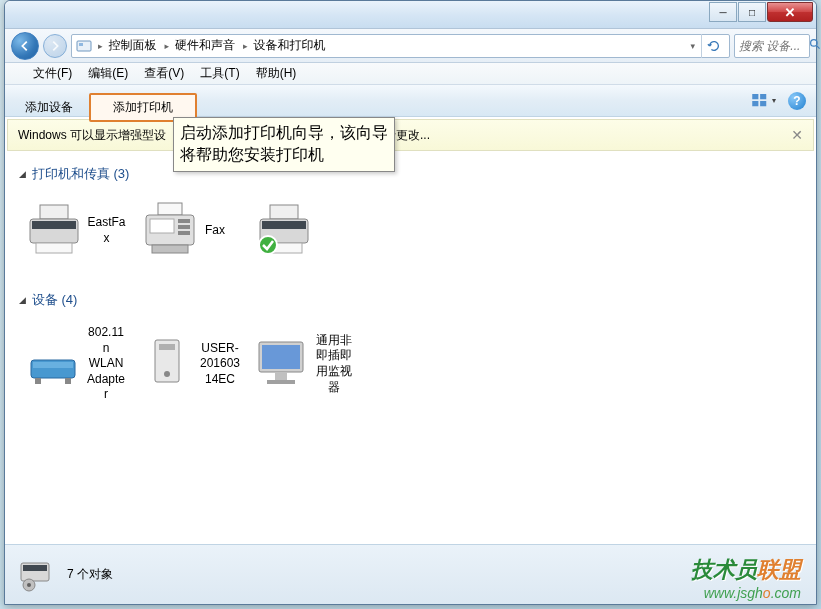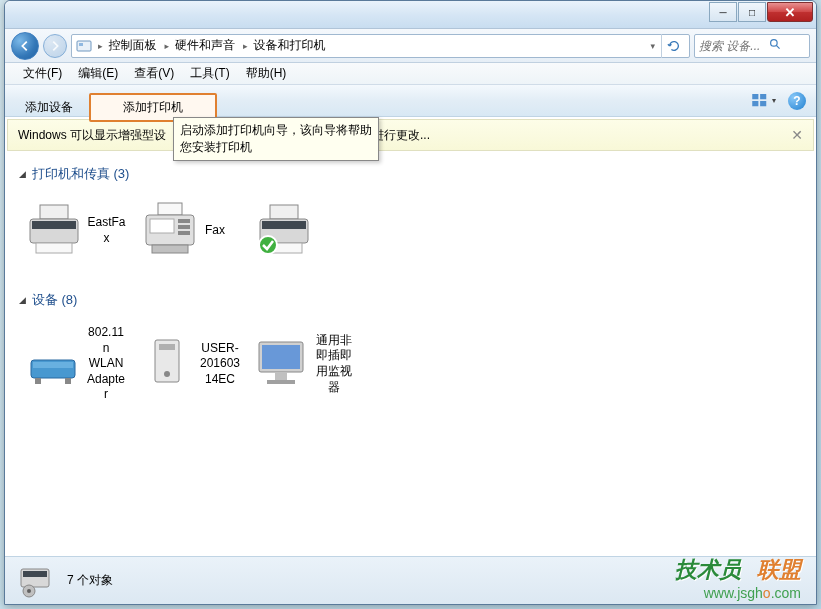--- a/index.html
+++ b/index.html
@@ -11,48 +11,48 @@
 .win-btn.close span { font-weight: bold; font-size: 13px; }
 .navbar { height: 34px; background: linear-gradient(to bottom, #f4f8fc, #e6eef6); display: flex; align-items: center; padding: 3px 6px; gap: 4px; border-bottom: 1px solid #c0d0e0; }
 .nav-back, .nav-fwd { width: 28px; height: 28px; border-radius: 50%; background: radial-gradient(circle at 30% 30%, #7ab8e8, #3478b8 60%, #2060a0); border: 1px solid #4080c0; display: flex; align-items: center; justify-content: center; color: #fff; cursor: pointer; }
 .nav-fwd { width: 24px; height: 24px; background: radial-gradient(circle at 30% 30%, #d0e0f0, #a0c0e0); opacity: 0.6; }
 .nav-back svg, .nav-fwd svg { width: 14px; height: 14px; }
 .breadcrumb { flex: 1; height: 24px; background: #fff; border: 1px solid #a0b8d0; display: flex; align-items: center; padding: 0 4px; font-size: 12px; border-radius: 2px; }
 .bc-icon { width: 16px; height: 16px; margin-right: 4px; display: inline-flex; align-items: center; justify-content: center; }
 .bc-item { padding: 2px 6px 2px 4px; cursor: pointer; display: flex; align-items: center; }
 .bc-arrow { color: #666; font-size: 9px; margin: 0 2px; }
 .bc-refresh { width: 24px; height: 24px; border-left: 1px solid #c0d0e0; display: flex; align-items: center; justify-content: center; cursor: pointer; color: #4080c0; }
-.searchbox { width: 116px; height: 24px; background: #fff; border: 1px solid #a0b8d0; display: flex; align-items: center; padding: 0 4px; font-size: 12px; color: #888; border-radius: 2px; }
+.searchbox { width: 76px; height: 24px; background: #fff; border: 1px solid #a0b8d0; display: flex; align-items: center; padding: 0 4px; font-size: 12px; color: #888; border-radius: 2px; }
 .searchbox input { border: none; outline: none; width: 70px; font-size: 12px; font-style: italic; color: #888; }
 .search-icon { color: #4080c0; }
-.menubar { height: 22px; background: linear-gradient(to bottom, #f8fafc, #eef4f8); display: flex; align-items: center; padding: 0 10px; border-bottom: 1px solid #d0dce8; font-size: 12px; }
+.menubar { height: 22px; background: linear-gradient(to bottom, #f8fafc, #eef4f8); display: flex; align-items: center; padding: 0 20px; border-bottom: 1px solid #d0dce8; font-size: 12px; }
 .menu-item { padding: 2px 8px; cursor: pointer; }
 .toolbar { height: 32px; background: linear-gradient(to bottom, #f4f9fd, #e2edf6 50%, #d8e8f4); display: flex; align-items: center; padding: 0 10px; border-bottom: 1px solid #c0d4e4; font-size: 12px; }
 .tool-item { padding: 4px 10px; cursor: pointer; margin-top: 13px; }
-.tool-item.highlighted { border: 2px solid #e08030; background: #fff8f0; border-radius: 2px; padding: 4px 32px; margin-left: 6px; }
+.tool-item.highlighted { border: 2px solid #e08030; background: #fff8f0; border-radius: 2px; padding: 4px 22px; margin-left: 6px; }
 .tool-spacer { flex: 1; }
 .tool-right { display: flex; align-items: center; gap: 12px; }
 .view-btn { display: flex; align-items: center; cursor: pointer; }
 .help-btn { width: 18px; height: 18px; border-radius: 50%; background: radial-gradient(circle at 30% 30%, #88c8f8, #2080d0); color: #fff; display: flex; align-items: center; justify-content: center; font-size: 12px; font-weight: bold; cursor: pointer; }
-.tooltip { position: absolute; top: 116px; left: 168px; width: 206px; background: #fffff0; border: 1px solid #888; padding: 4px 6px; font-size: 12px; z-index: 100; box-shadow: 2px 2px 4px rgba(0,0,0,0.2); line-height: 1.4; }
+.tooltip { position: absolute; top: 116px; left: 168px; width: 222px; background: #fffff0; border: 1px solid #888; padding: 4px 6px; font-size: 16px; z-index: 100; box-shadow: 2px 2px 4px rgba(0,0,0,0.2); line-height: 1.4; }
 .infobar { height: 32px; background: linear-gradient(to bottom, #fdfde8, #f8f8d8); border: 1px solid #e0e0c0; margin: 2px; display: flex; align-items: center; padding: 0 10px; font-size: 12px; }
 .infobar-close { margin-left: auto; cursor: pointer; color: #888; font-size: 14px; }
 .content { height: 410px; overflow-y: auto; padding: 8px 14px; background: #fff; }
 .group-header { display: flex; align-items: center; font-size: 13px; color: #1e4e8c; padding: 4px 0; cursor: pointer; }
 .group-header .tri { font-size: 9px; margin-right: 6px; color: #444; }
 .items-grid { display: flex; flex-wrap: wrap; gap: 4px; padding: 6px 0 18px 0; }
 .item { width: 110px; display: flex; flex-direction: row; align-items: center; padding: 6px 2px; cursor: pointer; }
 .item-icon { width: 70px; height: 60px; display: flex; align-items: center; justify-content: center; margin-bottom: 4px; }
 .item-label { font-size: 12px; text-align: center; line-height: 1.3; word-break: break-word; }
-.statusbar { position: absolute; bottom: 0; left: 0; right: 0; height: 48px; background: linear-gradient(to bottom, #eaf2f9, #dce8f2); border-top: 1px solid #c0d4e4; display: flex; align-items: center; padding: 18px 12px; font-size: 12px; }
+.statusbar { position: absolute; bottom: 0; left: 0; right: 0; height: 60px; background: linear-gradient(to bottom, #eaf2f9, #dce8f2); border-top: 1px solid #c0d4e4; display: flex; align-items: center; padding: 18px 12px; font-size: 12px; }
 .sb-icon { width: 40px; height: 36px; margin-right: 10px; }
 .watermark { position: absolute; bottom: 8px; right: 20px; text-align: right; }
 .wm-main { font-size: 22px; font-weight: bold; color: #2a8a3a; font-style: italic; text-shadow: 1px 1px 0 #fff; }
-.wm-main .orange { color: #e08030; padding-left: 16px; }
-.wm-url { font-size: 14px; color: #40a050; }
+.wm-main .orange { color: #e08030; }
+.wm-url { font-size: 14px; color: #40a050; font-style: italic; }
 .wm-url .o { color: #e08030; }
 </style>
 </head>
 <body>
 
 <div class="window">
 
   <div class="titlebar">
     <div class="win-btn">
         <span>─</span>
@@ -182,21 +182,21 @@
               <rect x="14" y="42" width="36" height="10" fill="#f8f8f8" stroke="#aaa"></rect>
               <circle cx="16" cy="44" r="9" fill="#40b040" stroke="#fff" stroke-width="2"></circle>
               <path d="M11 44 L15 48 L21 40" stroke="#fff" stroke-width="2.5" fill="none"></path>
             </svg>
         </div>
       </div>
     </div>
 
     <div class="group-header">
       <span class="tri">◢</span>
-      <span>设备 (8)</span>
+      <span>设备 (4)</span>
     </div>
     <div class="items-grid">
       <div class="item">
         <div class="item-icon">
           <svg width="64" height="56" viewBox="0 0 64 56">
               <rect x="10" y="26" width="44" height="18" rx="3" fill="#4898d0" stroke="#2868a0"></rect>
               <rect x="12" y="28" width="40" height="6" fill="#68b0e0"></rect>
               <rect x="14" y="44" width="6" height="6" fill="#888"></rect>
               <rect x="44" y="44" width="6" height="6" fill="#888"></rect>
             </svg>

